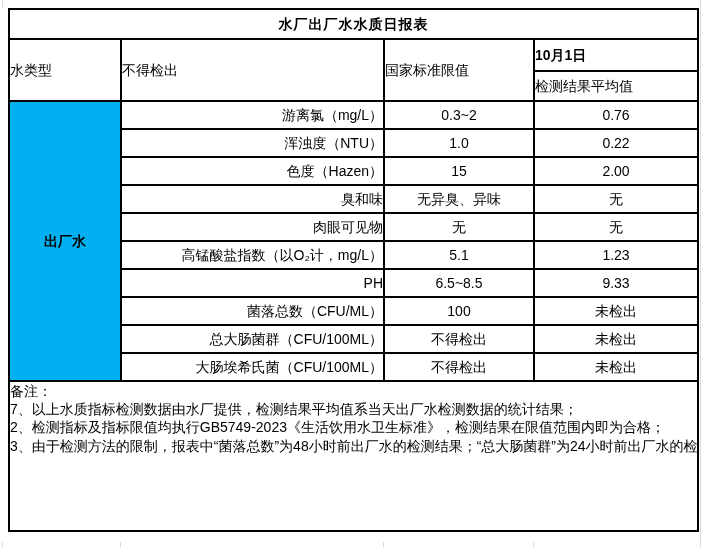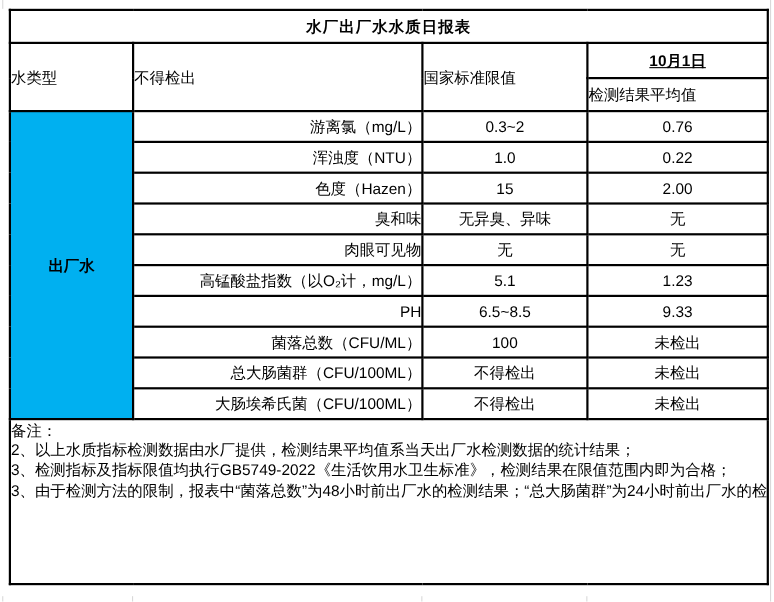--- a/index.html
+++ b/index.html
@@ -42,22 +42,21 @@
     letter-spacing: 1px;
   }
   td.hdr {
     text-align: left;
   }
   tr.hdr-top td { height: 30px; }
   tr.hdr-bottom td { height: 28px; }
   td.date-cell {
     font-weight: bold;
     font-size: 15px;
-    text-align: center;
-    text-decoration: underline;
+    text-align: left;
   }
   tr.body-row td { height: 26px; }
   td.water-type-cell {
     background: #00B0F0;
     text-align: center;
     vertical-align: middle;
     font-weight: bold;
   }
   td.item-cell {
     text-align: right;
@@ -161,22 +160,22 @@
       </tr>
       <tr class="body-row">
         <td class="item-cell">大肠埃希氏菌（CFU/100ML）</td>
         <td class="val-cell">不得检出</td>
         <td class="val-cell">未检出</td>
       </tr>
 
       <tr>
         <td colspan="4" class="notes-cell">
           <div>备注：</div>
-          <div>2、以上水质指标检测数据由水厂提供，检测结果平均值系当天出厂水检测数据的统计结果；</div>
-          <div>3、检测指标及指标限值均执行GB5749-2022《生活饮用水卫生标准》，检测结果在限值范围内即为合格；</div>
+          <div>7、以上水质指标检测数据由水厂提供，检测结果平均值系当天出厂水检测数据的统计结果；</div>
+          <div>2、检测指标及指标限值均执行GB5749-2023《生活饮用水卫生标准》，检测结果在限值范围内即为合格；</div>
           <div>3、由于检测方法的限制，报表中“菌落总数”为48小时前出厂水的检测结果；“总大肠菌群”为24小时前出厂水的检测结果；“大肠埃希氏菌群”为28-30小时前出厂水的检测结果。</div>
         </td>
       </tr>
     </tbody>
   </table>
 
   <div class="gridline gl-right"></div>
   <div class="gridline gl-topleft"></div>
   <div class="gridline gl-b0"></div>
   <div class="gridline gl-b1"></div>

